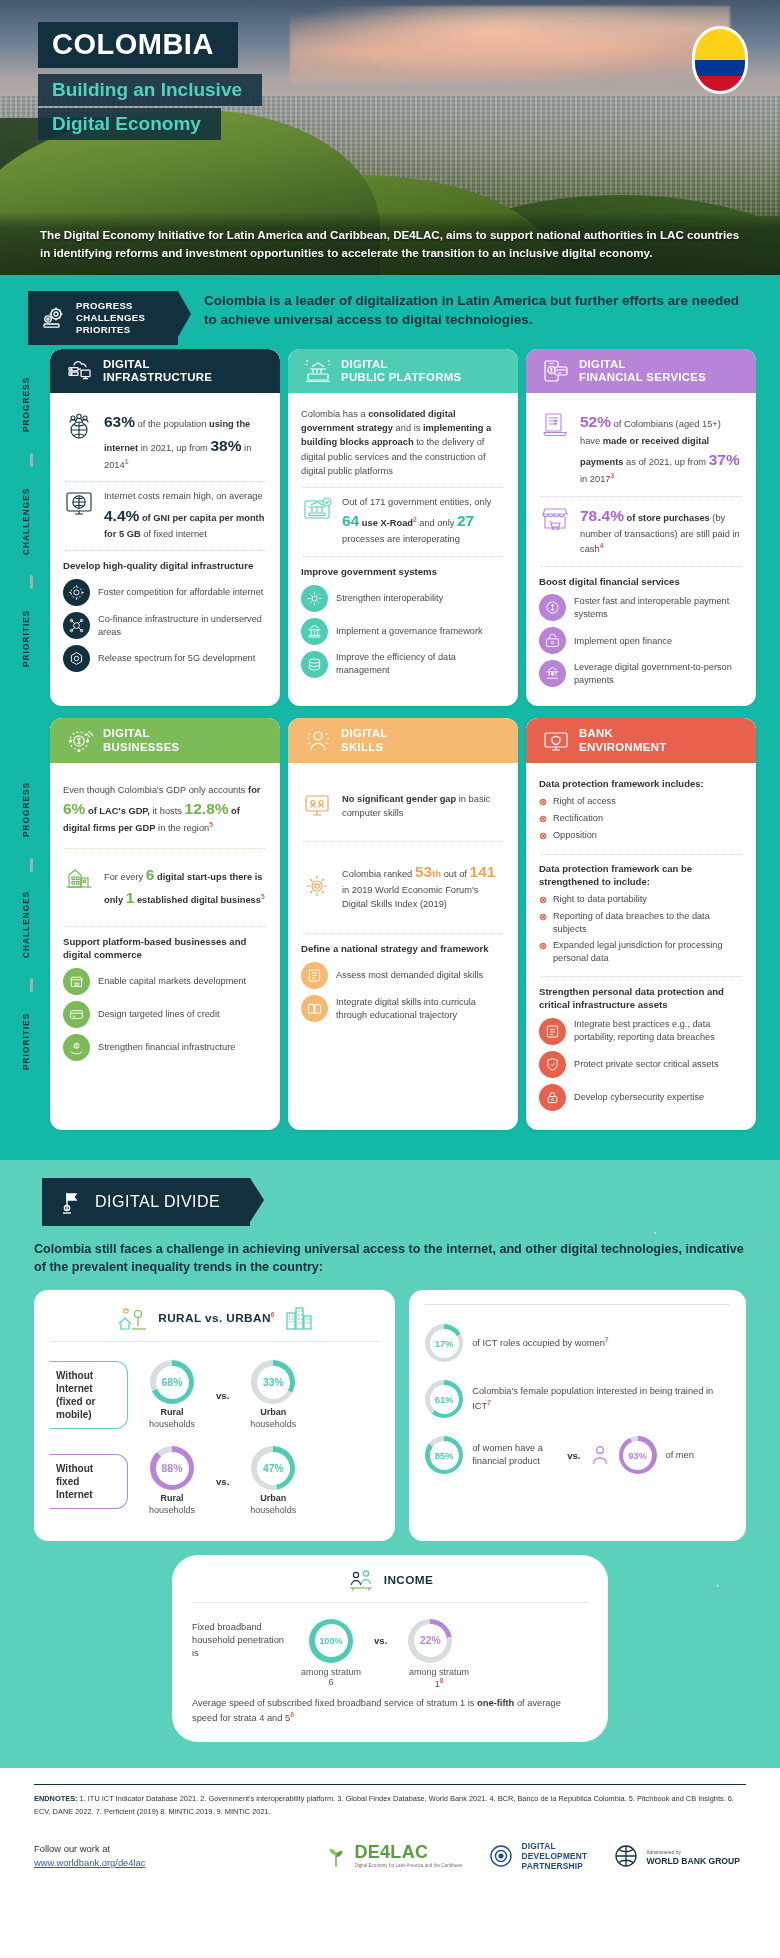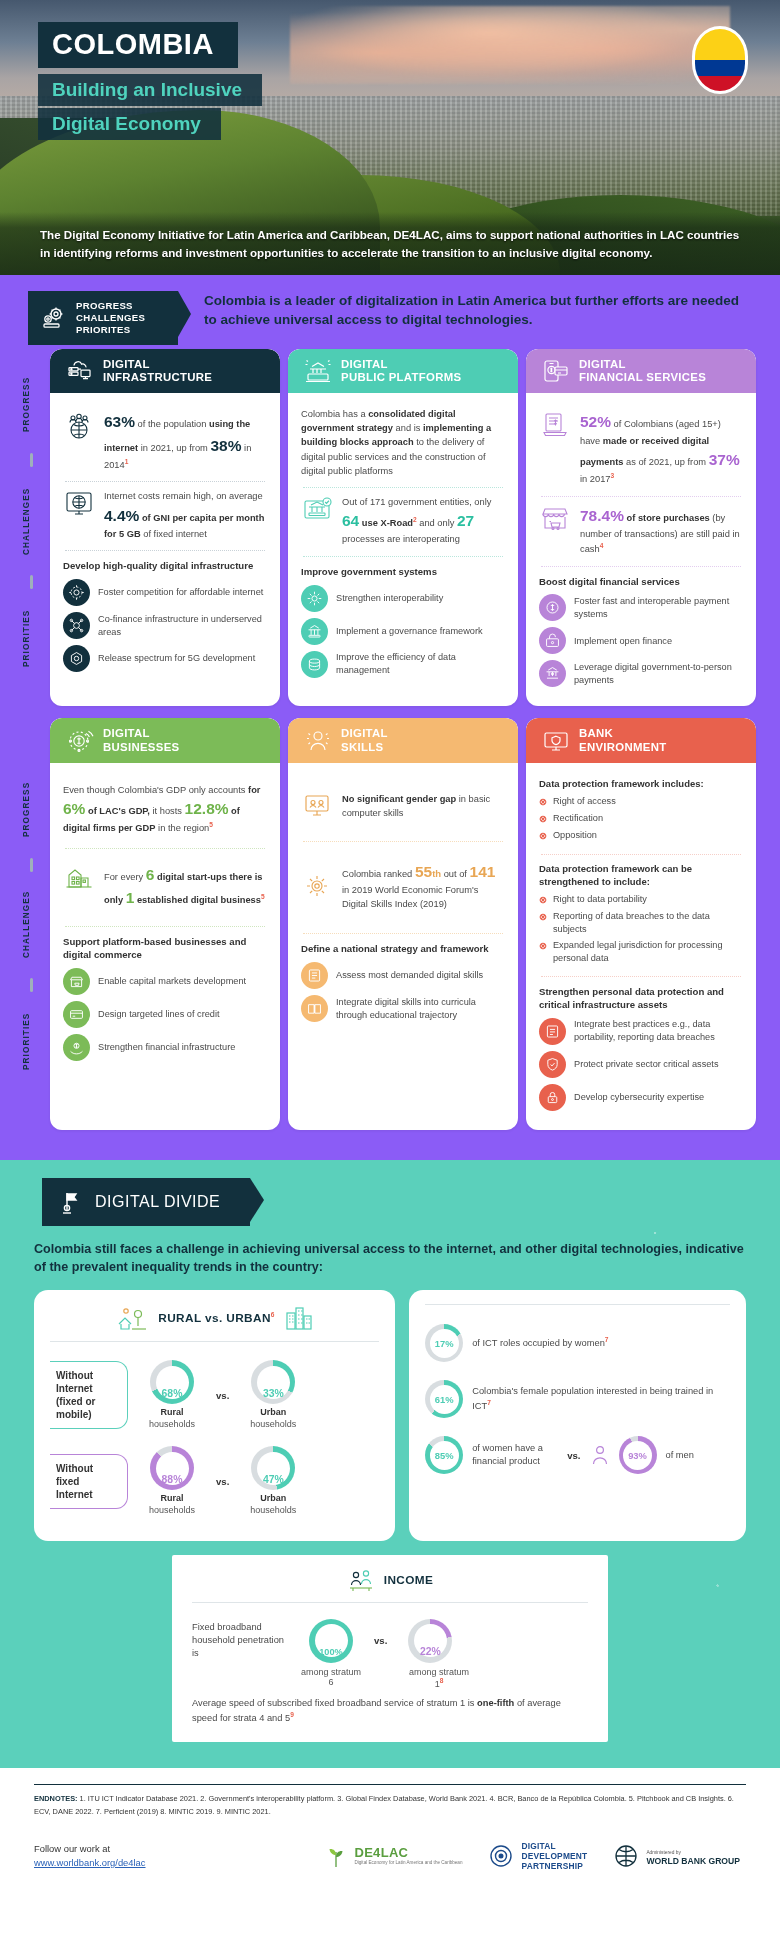--- a/index.html
+++ b/index.html
@@ -89,21 +89,21 @@
 
   .hero-caption {
     position:absolute; left:0; right:0; bottom:0; z-index:5;
     padding:14px 40px 14px 40px;
     background:linear-gradient(180deg, rgba(20,40,20,.0) 0%, rgba(20,36,20,.55) 25%, rgba(20,36,20,.72) 100%);
     color:#fff; font-size:11.6px; font-weight:bold; line-height:1.5;
     text-shadow:0 1px 2px rgba(0,0,0,.8);
   }
 
   
-  .section-grey { background:#8b5cf6; padding:16px 0 18px 0; }
+  .section-grey { background:#14b8a6; padding:16px 0 18px 0; }
   .banner { display:flex; align-items:flex-start; padding:0 28px; }
   .banner-tag {
     position:relative; background:#12303d; color:#fff;
     display:flex; align-items:center; gap:9px;
     padding:9px 22px 9px 13px; min-height:46px; width:150px;
   }
   .banner-tag::after{
     content:''; position:absolute; right:-13px; top:0;
     border-top:23px solid transparent; border-bottom:23px solid transparent;
     border-left:13px solid #12303d;
@@ -192,53 +192,53 @@
 
   .ru-row { display:flex; align-items:center; gap:8px; padding:8px 0; }
   .ru-tag {
     font-size:10px; font-weight:bold; color:#333; line-height:1.3;
     border:1.4px solid #5bd0bb; border-left:none; border-radius:0 12px 12px 0;
     padding:7px 10px 7px 6px; width:78px; flex:none;
   }
   .ru-tag.purple { border-color:#b884d8; }
   .donut-cell { text-align:center; width:72px; flex:none;}
   .donut { width:44px; height:44px; border-radius:50%; margin:0 auto; display:flex; align-items:center; justify-content:center; }
-  .donut-in { width:33px; height:33px; border-radius:50%; background:#fff; display:flex; align-items:flex-end; justify-content:center;}
+  .donut-in { width:33px; height:33px; border-radius:50%; background:#fff; display:flex; align-items:center; justify-content:center;}
   .donut-val { font-size:10.4px; font-weight:bold; }
   .donut-cap { font-size:9px; color:#555; line-height:1.3; margin-top:3px;}
   .donut-cap b { color:#333; }
   .vs { font-size:9.6px; font-weight:bold; color:#333; flex:none; }
 
   .g-row { display:flex; align-items:center; gap:9px; padding:9px 0; }
   .g-donut { width:38px; height:38px; border-radius:50%; flex:none; display:flex; align-items:center; justify-content:center;}
   .g-donut-in { width:29px; height:29px; border-radius:50%; background:#fff; display:flex; align-items:center; justify-content:center;}
   .g-val { font-size:9.4px; font-weight:bold; }
   .g-txt { font-size:9.3px; color:#4a4a4a; line-height:1.4;}
 
   .income-panel {
-    position:relative; background:#fff; border-radius:2px; margin:14px 172px 0 172px;
+    position:relative; background:#fff; border-radius:26px; margin:14px 172px 0 172px;
     padding:12px 20px 16px 20px;
   }
   .income-row { display:flex; align-items:center; gap:10px; padding:6px 0 4px 0; }
   .income-lead { font-size:9.3px; color:#4a4a4a; line-height:1.4; width:96px; flex:none;}
   .income-note { font-size:9.3px; color:#4a4a4a; line-height:1.45; margin-top:8px; text-align:left;}
   .income-note b { color:#333; }
 
   
   .endnotes { padding:16px 34px 10px 34px; background:#fff; }
   .endnotes-rule { border-top:1.6px solid #12303d; margin-bottom:8px; }
   .endnotes-txt { font-size:7.4px; line-height:1.75; color:#333; }
   .endnotes-txt b { color:#12303d; }
 
   .footer { display:flex; align-items:center; padding:12px 34px 22px 34px; gap:18px; background:#fff;}
   .follow { font-size:9.4px; color:#333; line-height:1.5; width:210px; flex:none;}
   .follow a { color:#2a62b8; text-decoration:underline; }
   .logos { display:flex; align-items:center; gap:26px; flex:1; justify-content:flex-end; padding-right:6px;}
   .logo { display:flex; align-items:center; gap:7px; }
-  .logo-txt1 { font-size:13px; font-weight:bold; color:#5a9e3f; letter-spacing:.3px;}
+  .logo-txt1 { font-size:18px; font-weight:bold; color:#5a9e3f; letter-spacing:.3px;}
   .logo-txt-sm { font-size:4.6px; color:#777; line-height:1.3; }
   .logo-txt2 { font-size:8.4px; font-weight:bold; color:#1b4a8a; line-height:1.2; letter-spacing:.2px;}
   .logo-txt3 { font-size:8.6px; font-weight:bold; color:#12303d; line-height:1.2;}
   .logo-txt3 .sm { font-size:4.8px; font-weight:normal; color:#555;}
   .sup { font-size:6.6px; vertical-align:super; color:#e8614d; font-weight:bold;}
 </style>
 </head>
 <body>
 
 <div class="page">
@@ -660,21 +660,21 @@
             <div class="dotted" style="border-color:#f6ddbc"></div>
             <div class="blk" style="padding:18px 0 22px 0;align-items:center">
               <span class="ico">
                 <svg width="32" height="30" viewBox="0 0 32 30" fill="none" stroke="#e8a654" stroke-width="1.15">
                   <circle cx="16" cy="15" r="5"></circle>
                     <circle cx="16" cy="15" r="2.2"></circle>
                   <path d="M16 5v3M16 22v3M6 15h3M23 15h3M9 8l2.2 2.2M20.8 19.8L23 22M23 8l-2.2 2.2M11.2 19.8L9 22"></path>
                 </svg>
               </span>
               <span class="blk-txt">
-                <span>Colombia ranked </span><span class="big" style="color:#e8a654">55</span><span style="color:#e8a654;font-size:9.5px;font-weight:bold">th</span><span> out of </span><span class="big" style="color:#e8a654">141</span><span> in 2019 World Economic Forum's Digital Skills Index (2019)</span>
+                <span>Colombia ranked </span><span class="big" style="color:#e8a654">53</span><span style="color:#e8a654;font-size:9.5px;font-weight:bold">th</span><span> out of </span><span class="big" style="color:#e8a654">141</span><span> in 2019 World Economic Forum's Digital Skills Index (2019)</span>
               </span>
             </div>
             <div class="dotted" style="border-color:#f6ddbc"></div>
             <div class="prio-title">Define a national strategy and framework</div>
             <div class="prio-item">
               <span class="prio-circle" style="background:#f5b971">
                 <svg width="17" height="17" viewBox="0 0 20 20" fill="none" stroke="#fff" stroke-width="1.1">
                     <rect x="4" y="3.5" width="12" height="13" rx="1.2"></rect>
                     <path d="M7 7h6M7 10h6M7 13h4"></path>
                   </svg>

